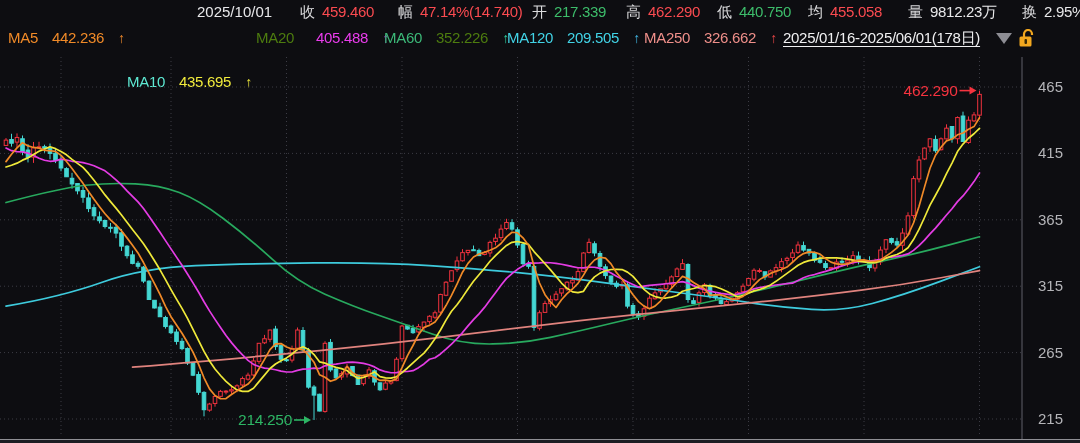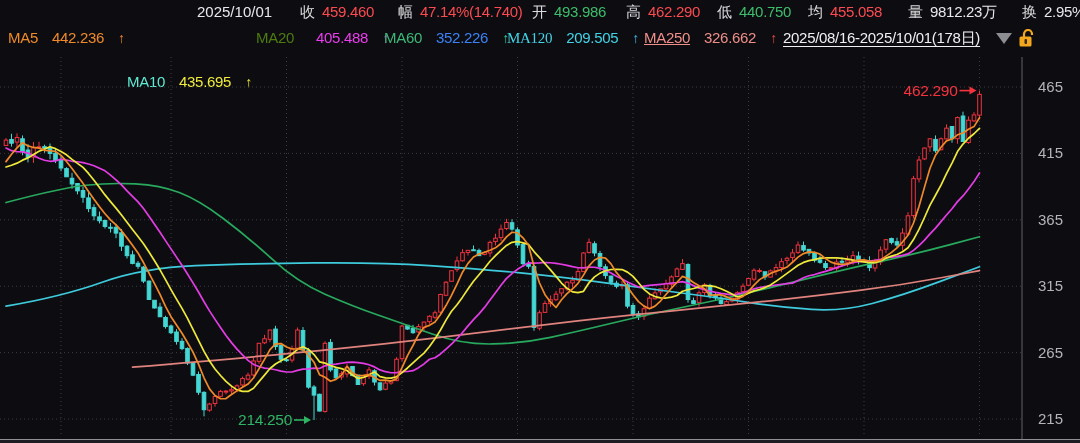--- a/index.html
+++ b/index.html
@@ -39,21 +39,21 @@
     <span class="abs" style="left:300px">
       <span class="flbl">收</span>
       <span class="fval c-red">459.460</span>
     </span>
     <span class="abs" style="left:398px">
       <span class="flbl">幅</span>
       <span class="fval c-red">47.14%(14.740)</span>
     </span>
     <span class="abs" style="left:532px">
       <span class="flbl">开</span>
-      <span class="fval c-green">493.986</span>
+      <span class="fval c-green">217.339</span>
     </span>
     <span class="abs" style="left:626px">
       <span class="flbl">高</span>
       <span class="fval c-red">462.290</span>
     </span>
     <span class="abs" style="left:717px">
       <span class="flbl">低</span>
       <span class="fval c-green">440.750</span>
     </span>
     <span class="abs" style="left:808px">
@@ -81,35 +81,35 @@
       <span style="color: rgb(242, 236, 60);">435.695</span>
       <span class="ma-arrow" style="color: rgb(242, 236, 60);">↑</span>
     </span>
     <span class="abs ma-item" style="left:256px">
       <span style="color: #4d7c0f;">MA20</span>
       <span style="color: rgb(233, 60, 236); margin-left: 8px;">405.488</span>
       <span class="ma-arrow" style="color: rgb(194, 60, 240);">↑</span>
     </span>
     <span class="abs ma-item" style="left:384px">
       <span style="color: rgb(60, 184, 120);">MA60</span>
-      <span style="color: #3b82f6;">352.226</span>
+      <span style="color: #4d7c0f;">352.226</span>
       <span class="ma-arrow" style="color: rgb(47, 208, 160);">↑</span>
     </span>
     <span class="abs ma-item" style="left:507px">
-      <span style="color: rgb(66, 211, 230); font-family: Liberation Serif, serif;">MA120</span>
+      <span style="color: rgb(66, 211, 230);">MA120</span>
       <span style="color: rgb(66, 211, 230);">209.505</span>
       <span class="ma-arrow" style="color: rgb(66, 184, 230);">↑</span>
     </span>
     <span class="abs ma-item" style="left:644px">
-      <span style="color: rgb(239, 143, 138); text-decoration: underline;">MA250</span>
+      <span style="color: rgb(239, 143, 138);">MA250</span>
       <span style="color: rgb(239, 143, 138);">326.662</span>
       <span class="ma-arrow" style="color: rgb(240, 72, 72);">↑</span>
     </span>
 
-    <span class="abs range-link" style="left:783px">2025/08/16-2025/10/01(178日)</span>
+    <span class="abs range-link" style="left:783px">2025/01/16-2025/06/01(178日)</span>
     <span class="dd-tri" style="left:996px"></span>
     <svg class="lock" style="left:1018px" viewBox="0 0 17 19">
       <path d="M6 8 V5 a4 4 0 0 1 8 0 v1" fill="none" stroke="#f2a71f" stroke-width="2.2"></path>
       <rect x="1.5" y="7.5" width="12" height="10" rx="1.5" fill="#f2a71f"></rect>
       <rect x="6.5" y="10" width="2.5" height="5" rx="1" fill="#3a2a05"></rect>
     </svg>
   </div>
 
   <svg id="chart" width="1080" height="443" viewBox="0 0 1080 443">
     <g id="g-grid">

